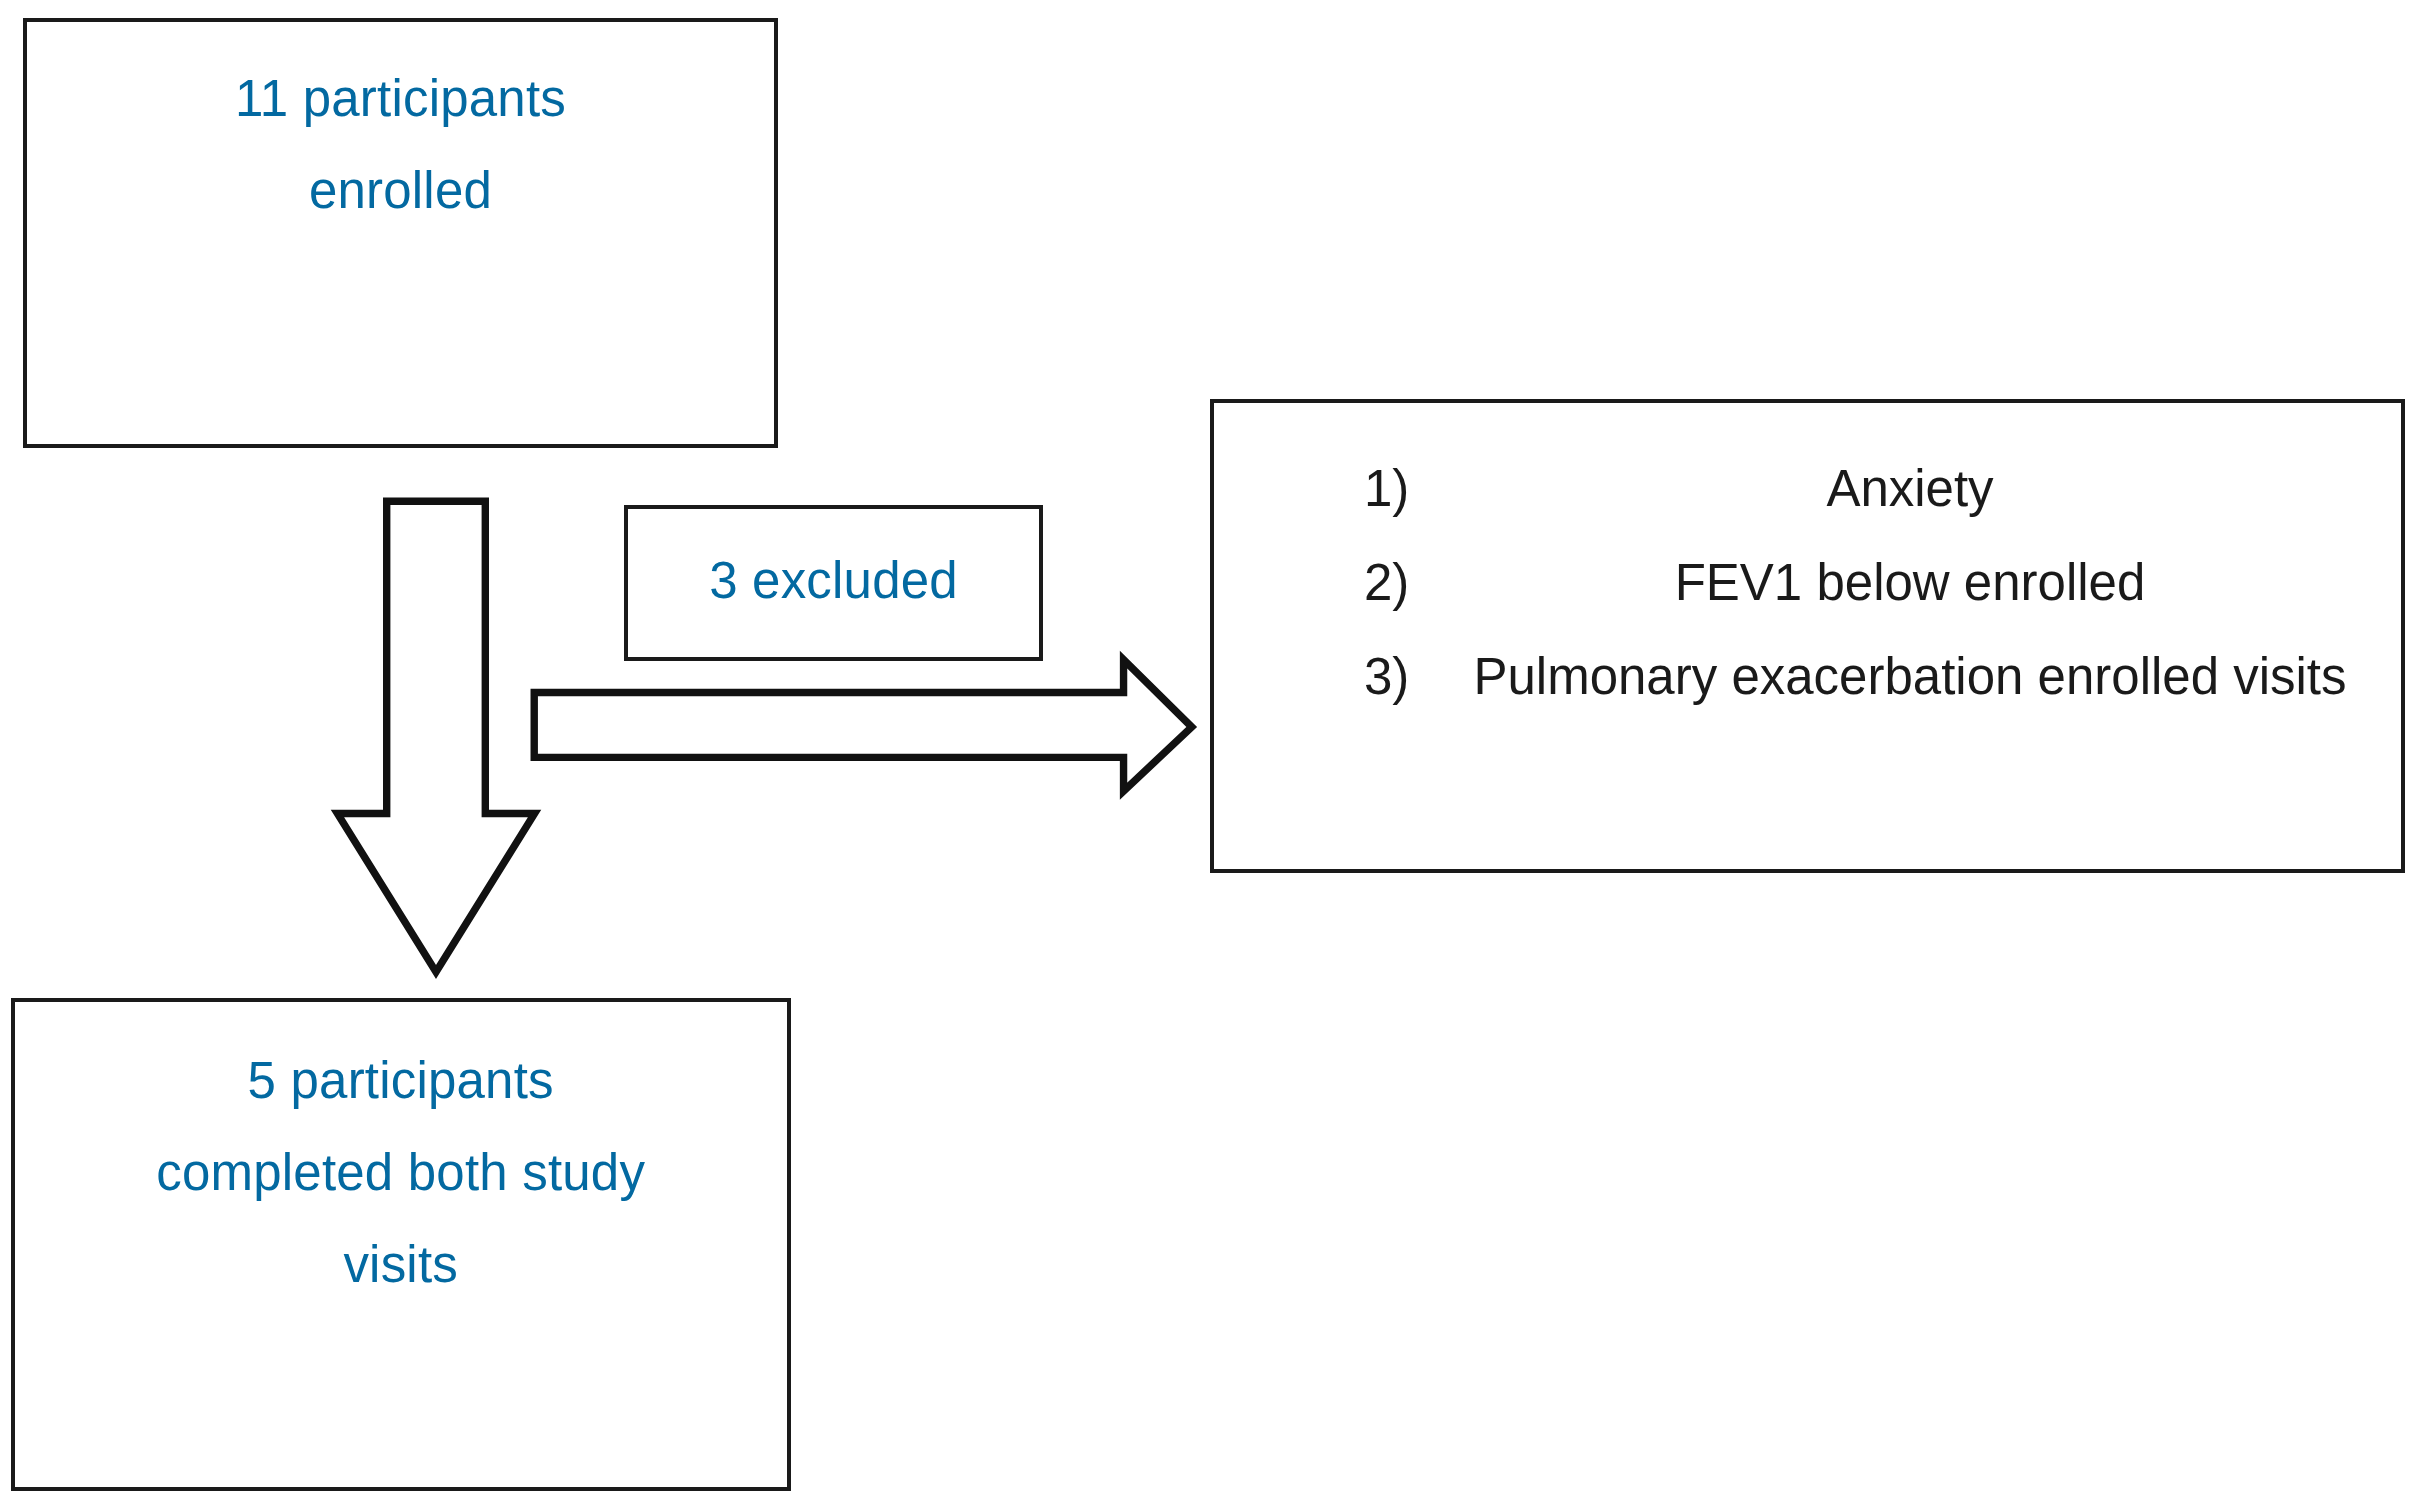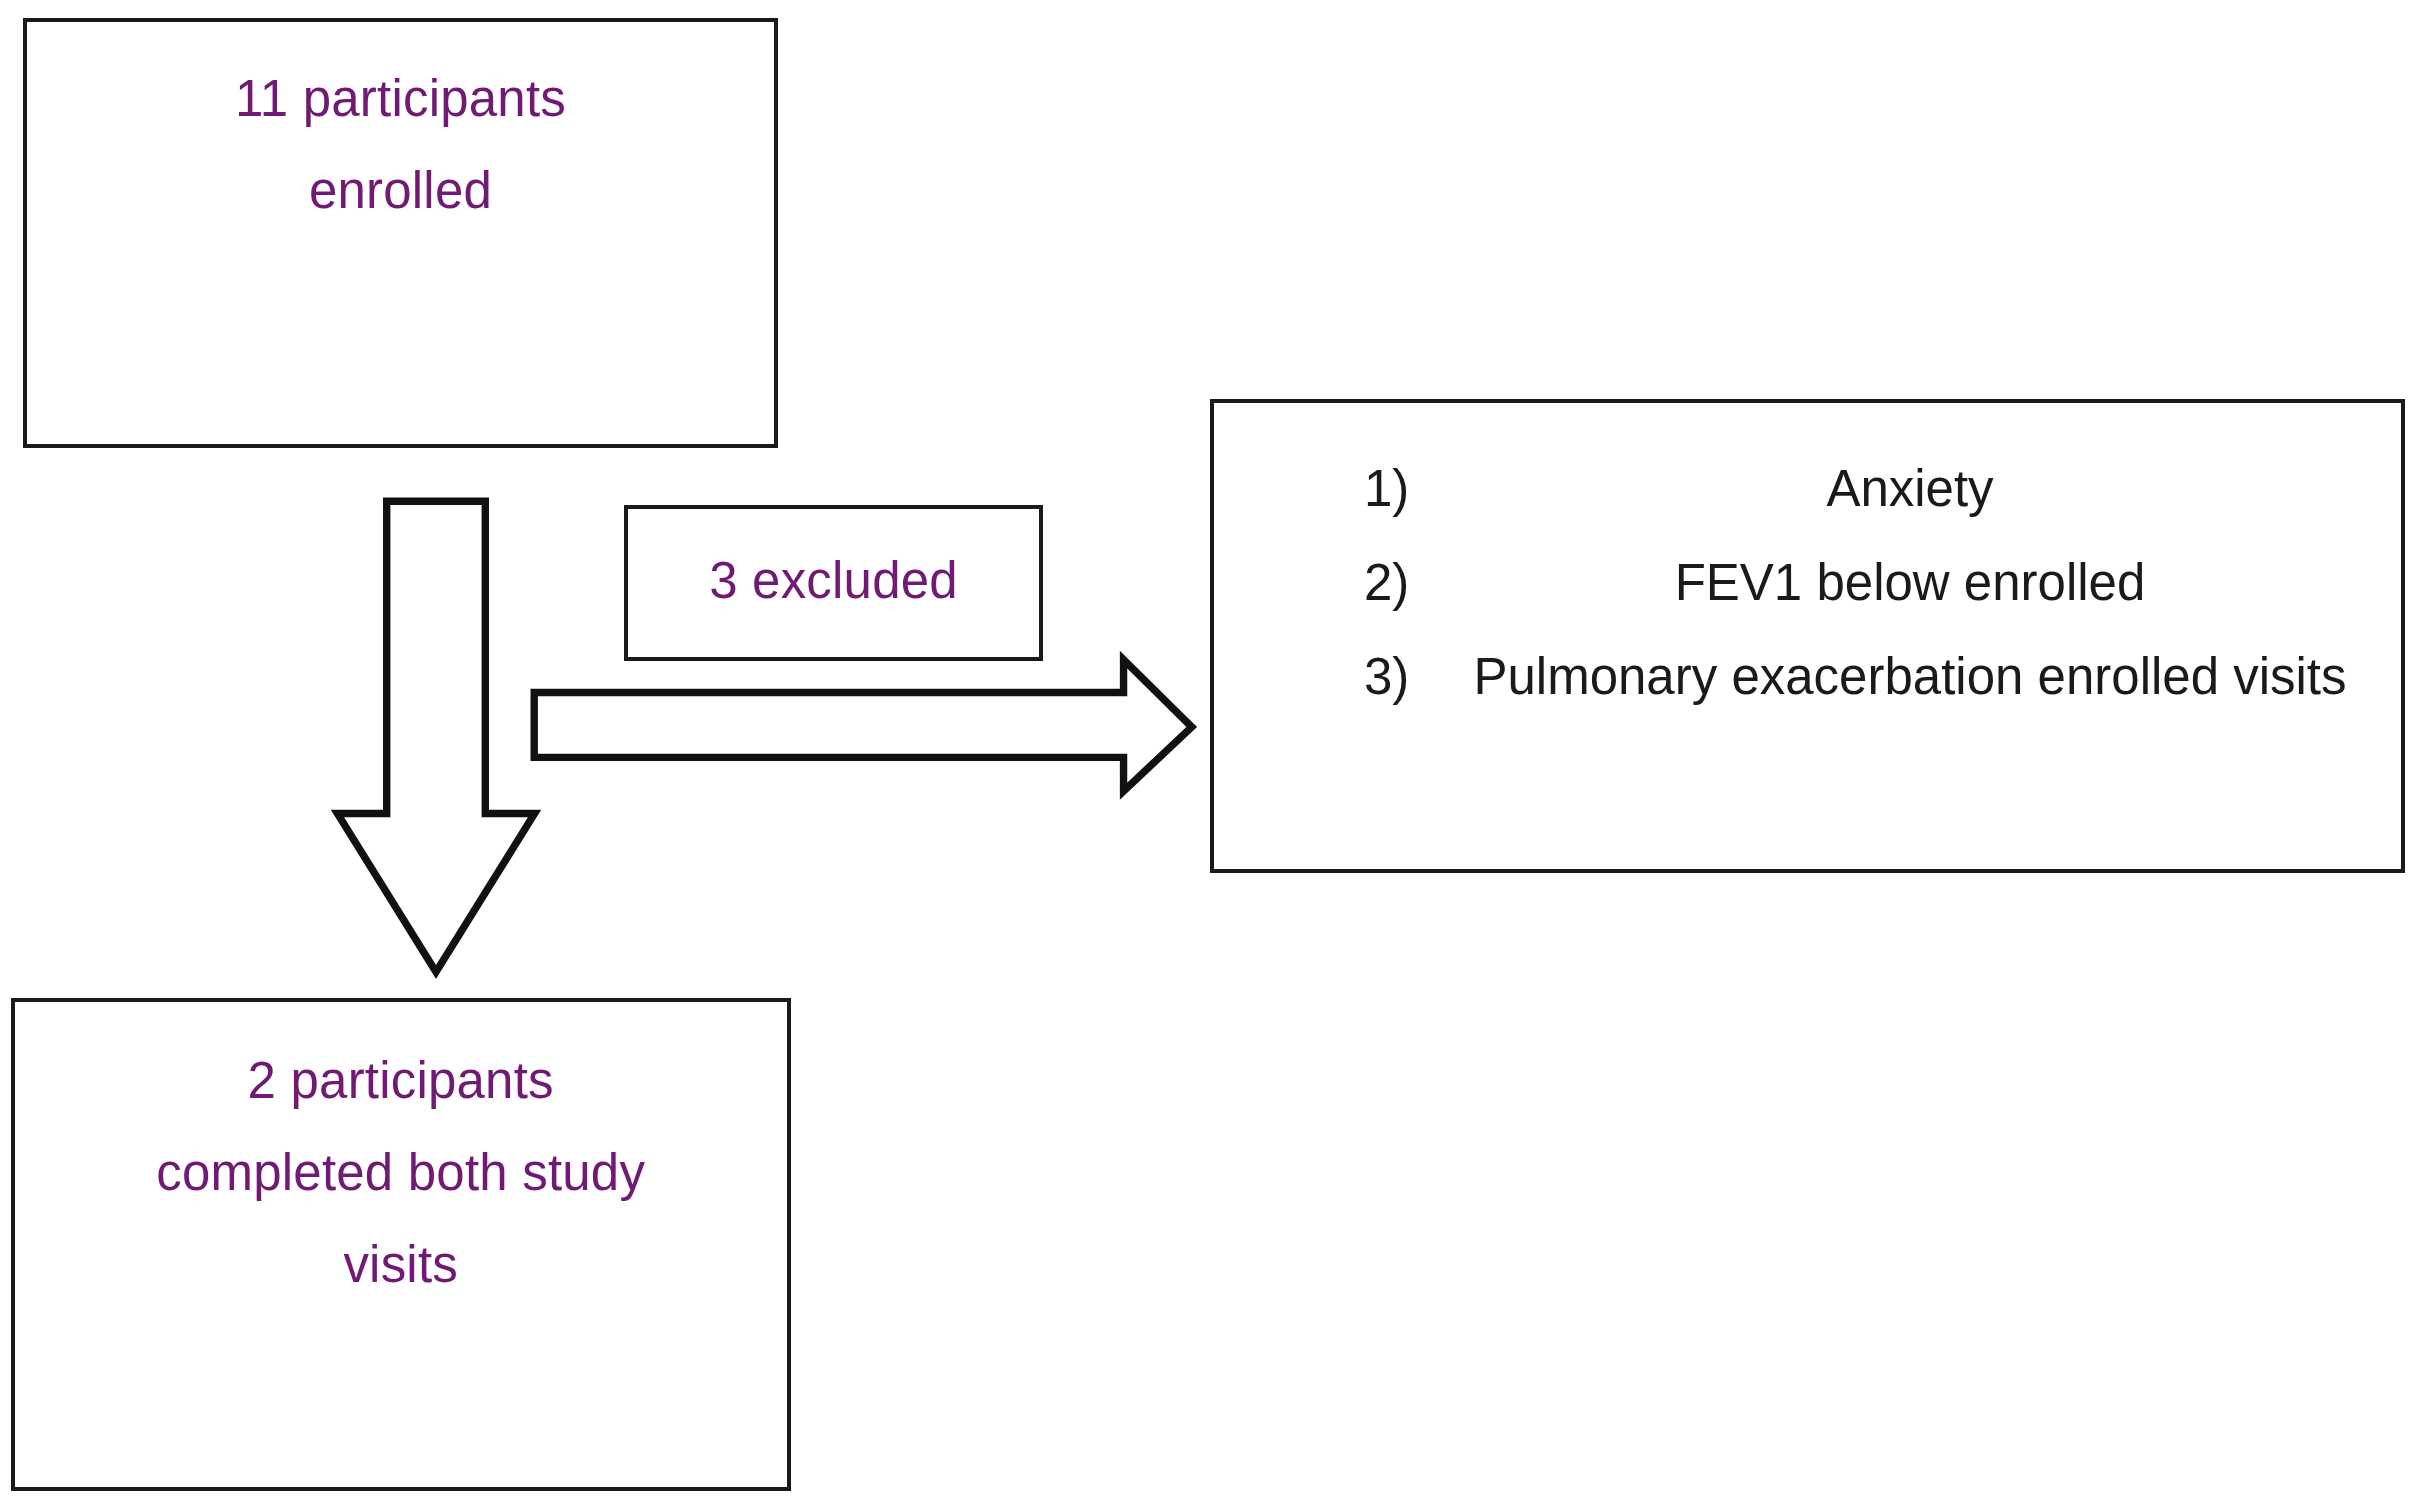--- a/index.html
+++ b/index.html
@@ -23,21 +23,21 @@
     border: 4.1px solid #1a1a1a;
     background: #ffffff;
   }
   .box-text {
     position: absolute;
     left: 0;
     right: 0;
     text-align: center;
     font-size: 51px;
     line-height: 92px;
-    color: #701a75;
+    color: #0369a1;
     letter-spacing: 0.2px;
     white-space: pre-line;
   }
 
   
   #box-enrolled {
     left: 23px;
     top: 18px;
     width: 755px;
     height: 430px;
@@ -157,19 +157,19 @@
         <span class="reason-text">FEV1 below enrolled</span>
       </div>
       <div class="reason-row">
         <span class="reason-marker">3)</span>
         <span class="reason-text">Pulmonary exacerbation enrolled visits</span>
       </div>
     </div>
   </div>
 
   <div class="box" id="box-completed">
-    <div class="box-text">2 participants
+    <div class="box-text">5 participants
 completed both study
 visits</div>
   </div>
 
 </div>
 
 
 </body></html>

